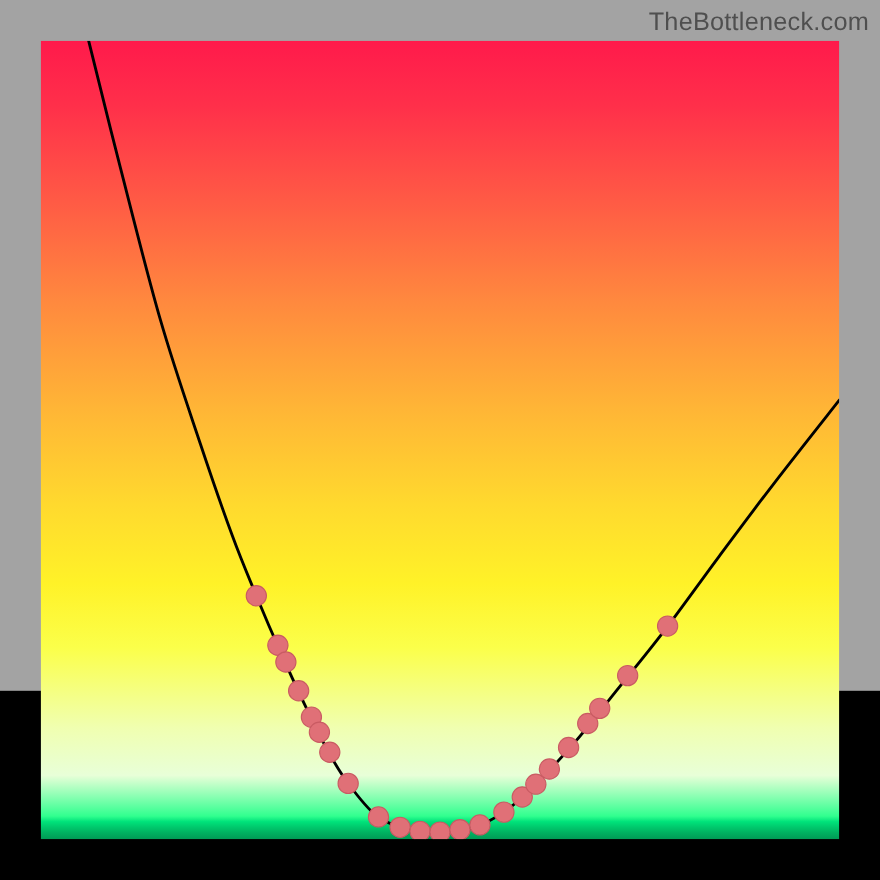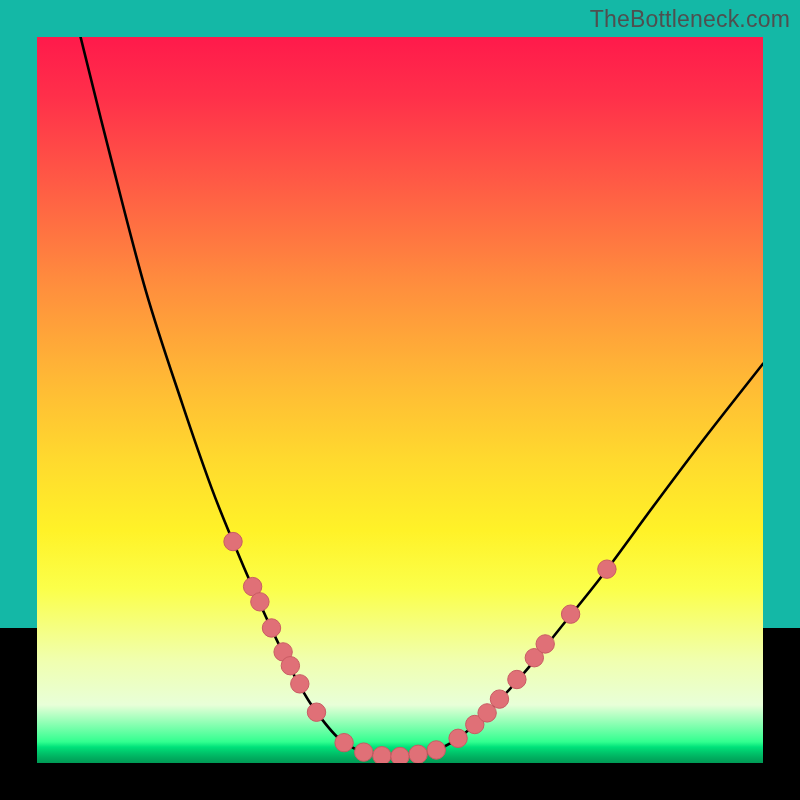--- a/index.html
+++ b/index.html
@@ -10,21 +10,21 @@
     background: #000;
     overflow: hidden;
     font-family: Arial, Helvetica, sans-serif;
   }
   .frame {
     position: absolute;
     left: 0;
     top: 0;
     width: 800px;
     height: 628px;
-    background: #14b8a6;
+    background: #a3a3a3;
   }
   .plot {
     position: absolute;
     left: 37px;
     top: 37px;
     width: 726px;
     height: 726px;
     overflow: hidden;
   }
   .gradient-bg {

